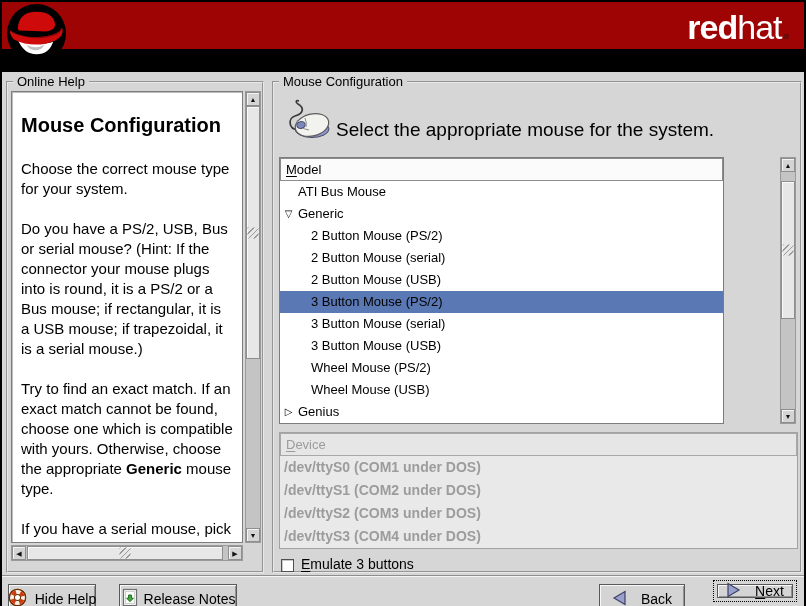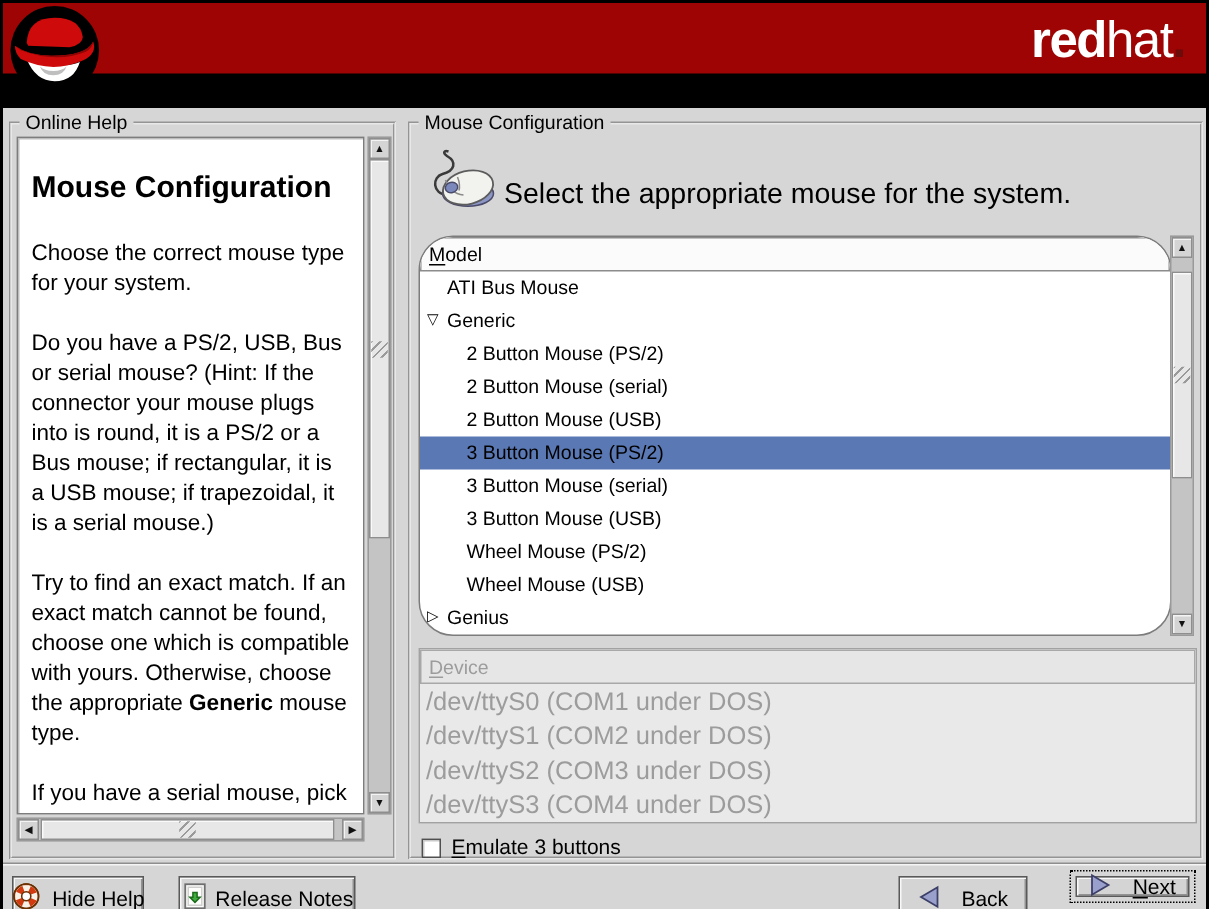--- a/index.html
+++ b/index.html
@@ -50,36 +50,36 @@
   .grip{position:absolute;left:50%;top:50%;width:11px;height:11px;transform:translate(-50%,-50%);
         background:repeating-linear-gradient(135deg,#9a9a9a 0 1px,transparent 1px 4px);}
   .help-vscroll{left:237px;top:8px;height:452px;}
   .help-hscroll{left:3px;top:462px;width:232px;}
 
   
   .instruction{position:absolute;left:62px;top:36px;font-size:19px;color:#000;}
   .mouse-icon{position:absolute;left:10px;top:16px;}
 
   .listbox{position:absolute;background:#fff;border:1px solid #7c7c7c;overflow:hidden;}
-  .model-list{left:5px;top:74px;width:502px;height:267px;border-radius:23px;}
+  .model-list{left:5px;top:74px;width:445px;height:267px;}
   .list-header{height:23px;line-height:21px;background:#fbfbfb;border:1px solid #8c8c8c;
                padding-left:5px;font-size:13px;color:#000;}
   .lrow{height:22px;line-height:22px;display:flex;align-items:center;font-size:13px;color:#000;white-space:nowrap;}
   .lrow.sel{background:var(--selection_blue,#5a78b4);color:#000000;}
   .exp{flex:0 0 17px;text-align:center;font-size:10px;line-height:22px;}
   .lbl{padding-left:1px;}
   .lbl.child{padding-left:14px;}
   .model-vscroll{left:506px;top:74px;height:267px;}
   .model-vscroll .sb-thumb{top:4%;height:58%;}
   .help-vscroll .sb-thumb{top:0;height:60%;}
   .help-hscroll .sb-thumb{left:1px;width:97%;}
 
   .device-list{left:5px;top:349px;width:519px;height:117px;background:#e9e9e9;border:1px solid #a2a2a2;}
   .device-list .list-header{background:#e6e6e6;color:var(--disabled_text,#9c9c9c);border:1px solid #a8a8a8;}
-  .drow{height:23px;line-height:23px;font-size:17px;color:var(--disabled_text,#9c9c9c);padding-left:4px;white-space:nowrap;}
+  .drow{height:23px;line-height:23px;font-size:14px;color:var(--disabled_text,#9c9c9c);padding-left:4px;white-space:nowrap;font-weight:bold;}
 
   .check-row{position:absolute;left:7px;top:473px;display:flex;align-items:flex-end;gap:7px;font-size:14px;color:#000;}
   .checkbox{width:13px;height:13px;background:#fff;border:1px solid #4f4f4f;
             box-shadow:inset 1px 1px 0 #c9c9c9;}
 
   .mn{text-decoration:underline;text-underline-offset:2px;}
 
   
   .footer{position:absolute;left:0;top:503px;width:802px;height:44px;
           border-top:1px solid #8e8e8e;box-shadow:inset 0 1px 0 #f5f5f5;}

